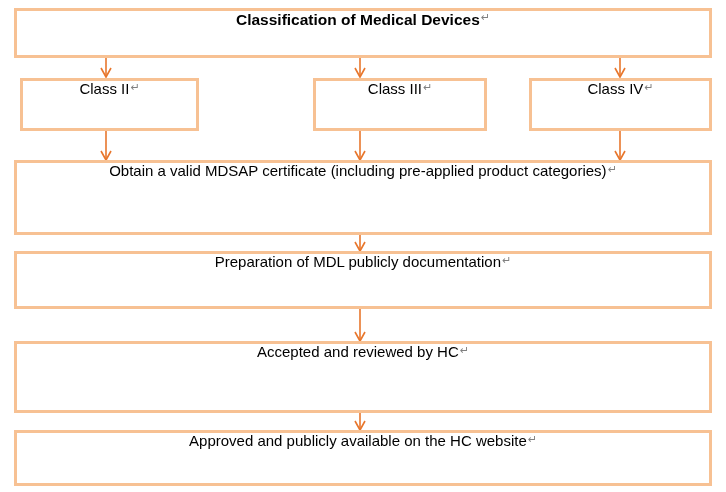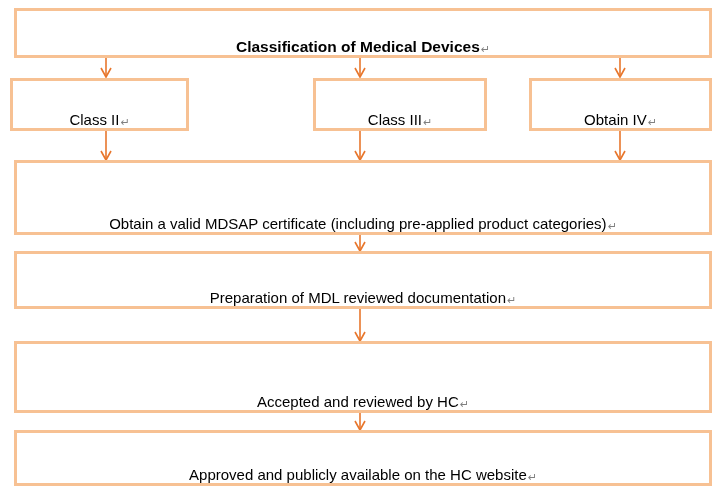--- a/index.html
+++ b/index.html
@@ -14,21 +14,21 @@
     background: #ffffff;
     font-family: "Liberation Sans", sans-serif;
     overflow: hidden;
   }
   .node {
     position: absolute;
     box-sizing: border-box;
     background: #ffffff;
     border: 3px solid #F7C193;
     display: flex;
-    align-items: flex-end;
+    align-items: flex-start;
     justify-content: center;
     color: #000000;
     font-size: 15px;
     line-height: 1.1;
     text-align: center;
     white-space: nowrap;
   }
   .node.title {
     font-weight: bold;
     font-size: 15.5px;
@@ -113,42 +113,42 @@
       <path d="M8 0 L8 30" stroke="#E8762C" stroke-width="1.6" fill="none"></path>
       <path d="M3 22 L8 31 L13 22" stroke="#E8762C" stroke-width="1.6" fill="none"></path>
     </svg>
   </div>
 
   <div class="node title" style="left:14px; top:8px; width:698px; height:50px;">
     <span class="lbl">Classification of Medical Devices</span>
       <span class="pilcrow">↵</span>
   </div>
 
-  <div class="node" style="left:10px; top:78px; width:179px; height:53px;">
+  <div class="node" style="left:20px; top:78px; width:179px; height:53px;">
     <span class="lbl">Class II</span>
       <span class="pilcrow">↵</span>
   </div>
 
   <div class="node" style="left:273px; top:78px; width:174px; height:53px;margin-left:40px;">
     <span class="lbl">Class III</span>
       <span class="pilcrow">↵</span>
   </div>
 
   <div class="node" style="left:529px; top:78px; width:183px; height:53px;">
-    <span class="lbl">Obtain IV</span>
+    <span class="lbl">Class IV</span>
       <span class="pilcrow">↵</span>
   </div>
 
   <div class="node" style="left:14px; top:160px; width:698px; height:75px;">
     <span class="lbl">Obtain a valid MDSAP certificate (including pre-applied product categories)</span>
       <span class="pilcrow">↵</span>
   </div>
 
   <div class="node" style="left:14px; top:251px; width:698px; height:58px;">
-    <span class="lbl">Preparation of MDL reviewed documentation</span>
+    <span class="lbl">Preparation of MDL publicly documentation</span>
       <span class="pilcrow">↵</span>
   </div>
 
   <div class="node" style="left:14px; top:341px; width:698px; height:72px;">
     <span class="lbl">Accepted and reviewed by HC</span>
       <span class="pilcrow">↵</span>
   </div>
 
   <div class="node" style="left:14px; top:430px; width:698px; height:56px;">
     <span class="lbl">Approved and publicly available on the HC website</span>

